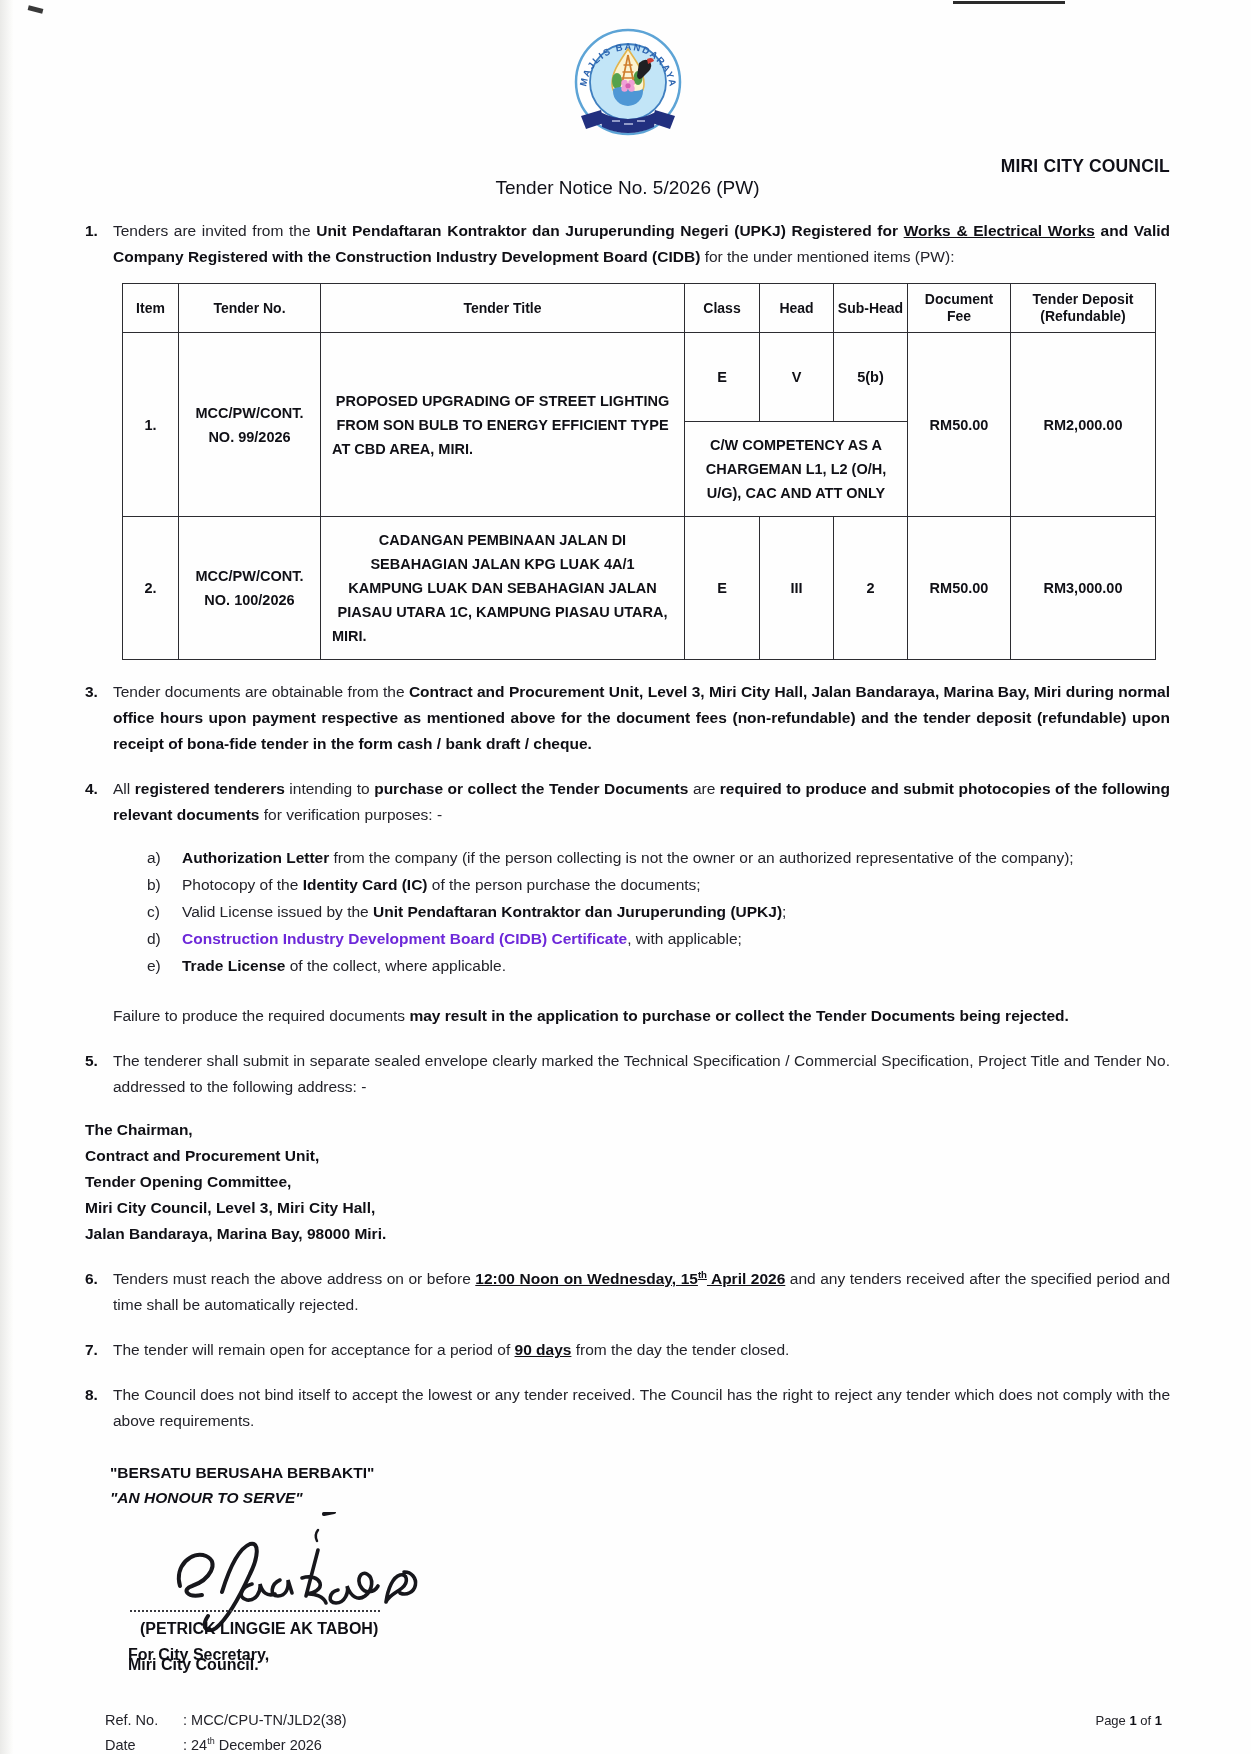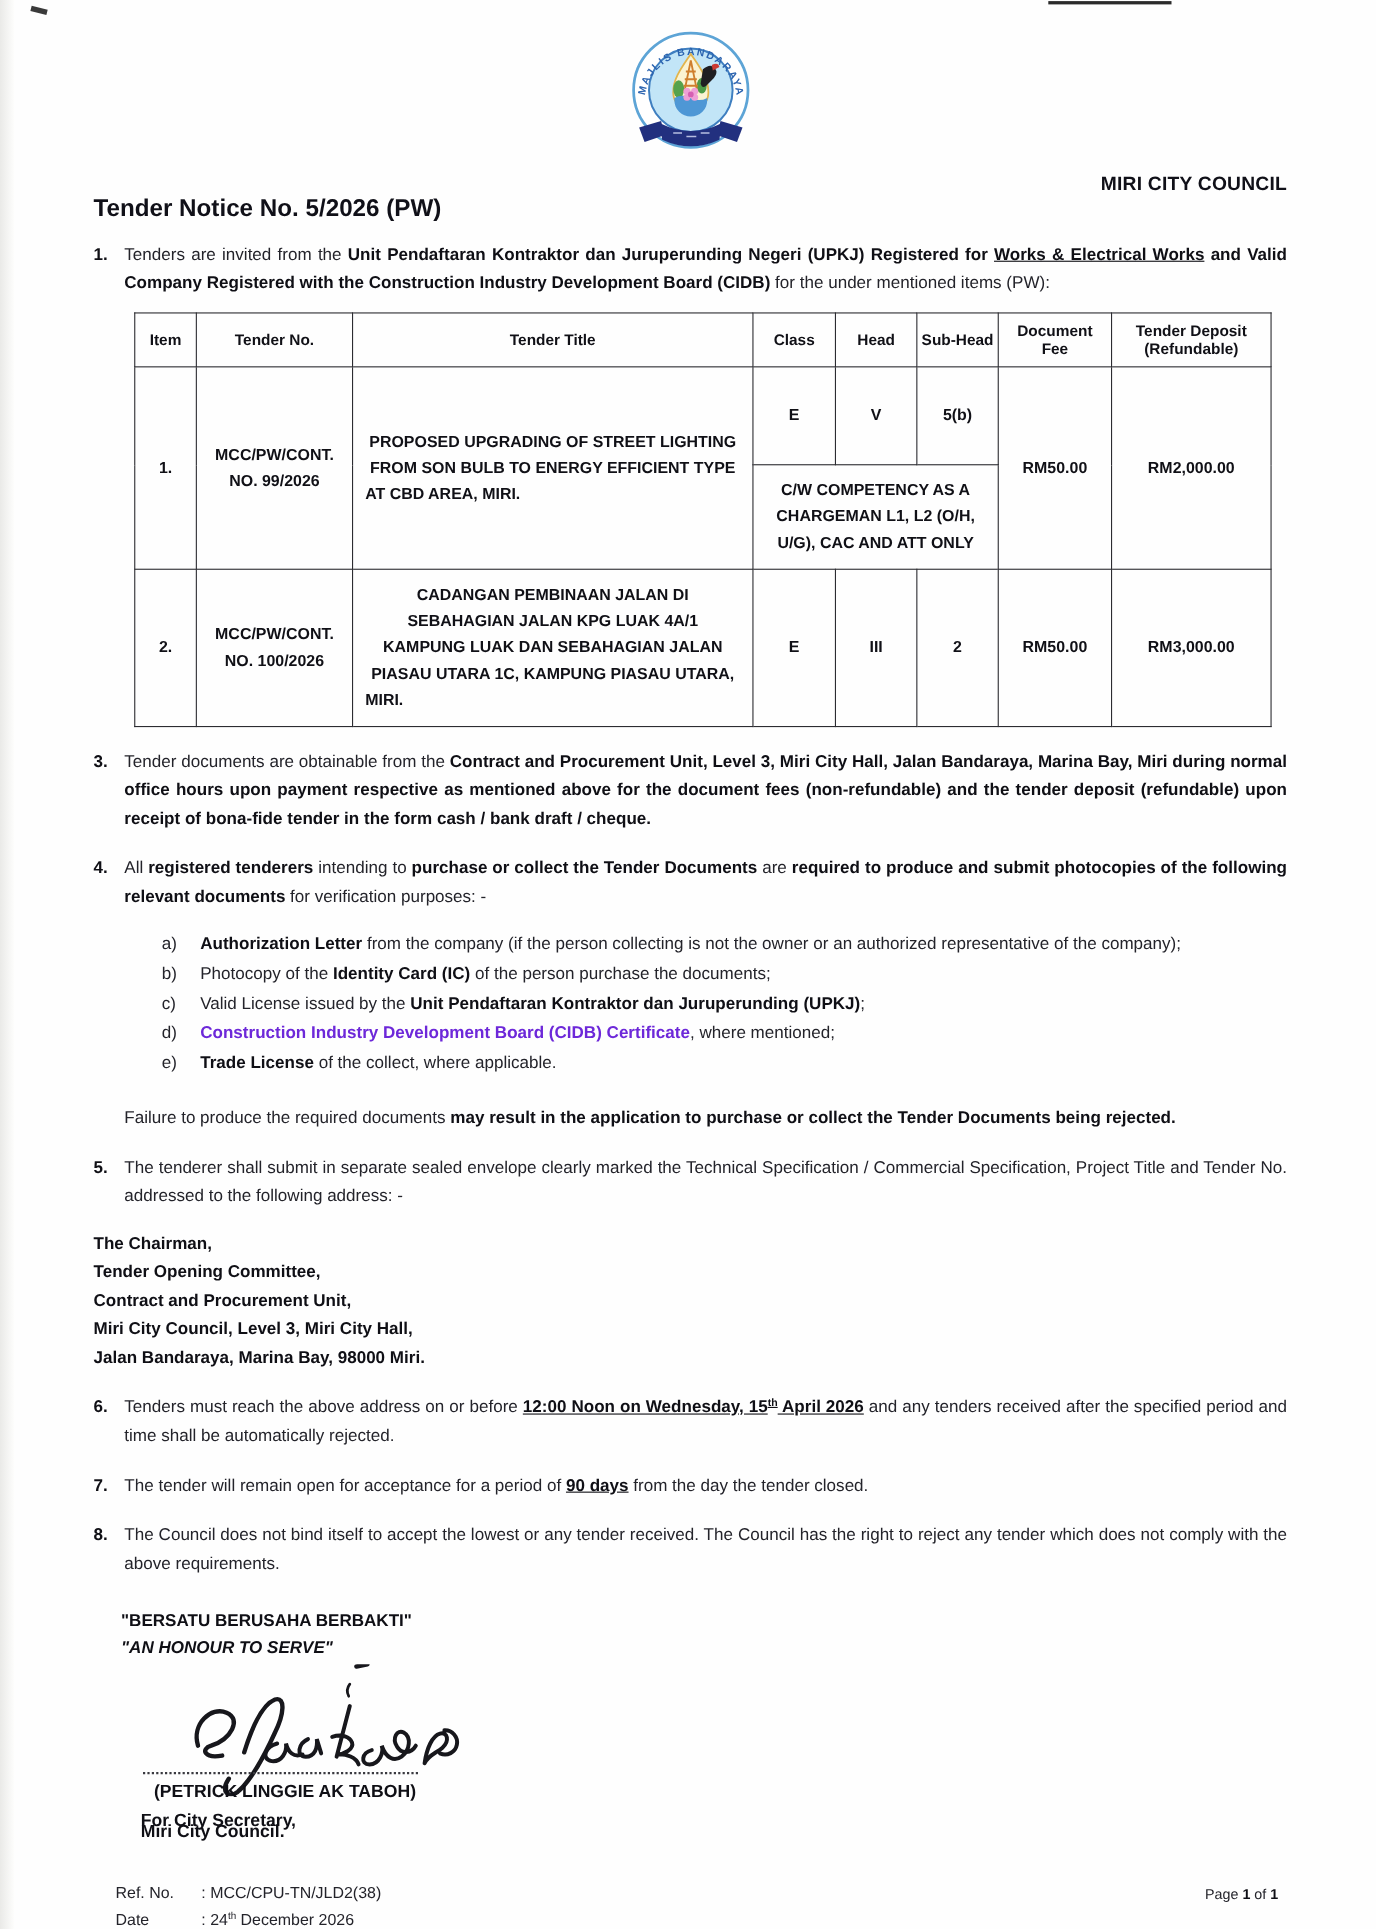--- a/index.html
+++ b/index.html
@@ -13,21 +13,21 @@
   .edge-left { position:absolute; left:0; top:0; width:13px; height:100%;
     background:linear-gradient(90deg, #d9d9d5, #fdfdfb); opacity:.55; }
   .scanline-top { position:absolute; top:1px; left:953px; width:112px; height:3px; background:#2b2b2b; }
   .corner-tick { position:absolute; top:7px; left:28px; width:15px; height:5px; background:#3a3a3a; transform:rotate(14deg); }
 
   .content { padding:0 81px 0 85px; }
 
   
   .logo-wrap { text-align:center; margin-top:26px; }
   .org-title { text-align:right; font-weight:700; font-size:17.5px; line-height:21px; letter-spacing:.2px; color:#101018; }
-  .notice-title { text-align:left; font-weight:700; font-size:22px; line-height:22px; color:#101018; }
+  .notice-title { text-align:center; font-weight:400; font-size:19px; line-height:22px; color:#101018; }
 
   
   .np { display:grid; grid-template-columns:28px 1fr; margin-top:19px; }
   .np .num { font-weight:700; color:#0f0f15; }
   .np .txt { text-align:justify; text-align-last:left; }
   sup { font-size:.62em; line-height:0; vertical-align:super; }
 
   
   table.tender { border-collapse:collapse; margin:13px 0 0 37px; table-layout:fixed; }
   table.tender col.c-item{width:56px} table.tender col.c-no{width:142px}
@@ -188,38 +188,38 @@
     <div class="sub">
       <span class="lbl">b)</span>
       <span class="txt"><span>Photocopy of the </span><span style="font-weight: 700; color: rgb(15, 15, 21);">Identity Card (IC)</span><span> of the person purchase the documents;</span></span>
     </div>
     <div class="sub">
       <span class="lbl">c)</span>
       <span class="txt"><span>Valid License issued by the </span><span style="font-weight: 700; color: rgb(15, 15, 21);">Unit Pendaftaran Kontraktor dan Juruperunding (UPKJ)</span><span>;</span></span>
     </div>
     <div class="sub">
       <span class="lbl">d)</span>
-      <span class="txt"><span style="font-weight: 700; color: #6d28d9;">Construction Industry Development Board (CIDB) Certificate</span><span>, where mentioned;</span></span>
+      <span class="txt"><span style="font-weight: 700; color: #6d28d9;">Construction Industry Development Board (CIDB) Certificate</span><span>, with applicable;</span></span>
     </div>
     <div class="sub">
       <span class="lbl">e)</span>
       <span class="txt"><span style="font-weight: 700; color: rgb(15, 15, 21);">Trade License</span><span> of the collect, where applicable.</span></span>
     </div>
 
     <div class="plain"><span>Failure to produce the required documents </span><span style="font-weight: 700; color: rgb(15, 15, 21);">may result in the application to purchase or collect the Tender Documents being rejected.</span></div>
 
     <div class="np">
       <span class="num">5.</span>
       <span class="txt"><span>The tenderer shall submit in separate sealed envelope clearly marked the Technical Specification / Commercial Specification, Project Title and Tender No. addressed to the following address: -</span></span>
     </div>
 
     <div class="address">
       <div>The Chairman,</div>
+      <div>Contract and Procurement Unit,</div>
       <div>Tender Opening Committee,</div>
-      <div>Contract and Procurement Unit,</div>
       <div>Miri City Council, Level 3, Miri City Hall,</div>
       <div>Jalan Bandaraya, Marina Bay, 98000 Miri.</div>
     </div>
 
     <div class="np">
       <span class="num">6.</span>
       <span class="txt"><span>Tenders must reach the above address on or before </span><span style="font-weight: 700; color: rgb(15, 15, 21); text-decoration: underline;">12:00 Noon on Wednesday, 15</span><sup style="font-weight: 700; color: rgb(15, 15, 21); text-decoration: underline;">th</sup><span style="font-weight: 700; color: rgb(15, 15, 21); text-decoration: underline;"> April 2026</span><span> and any tenders received after the specified period and time shall be automatically rejected.</span></span>
     </div>
     <div class="np">
       <span class="num">7.</span>

